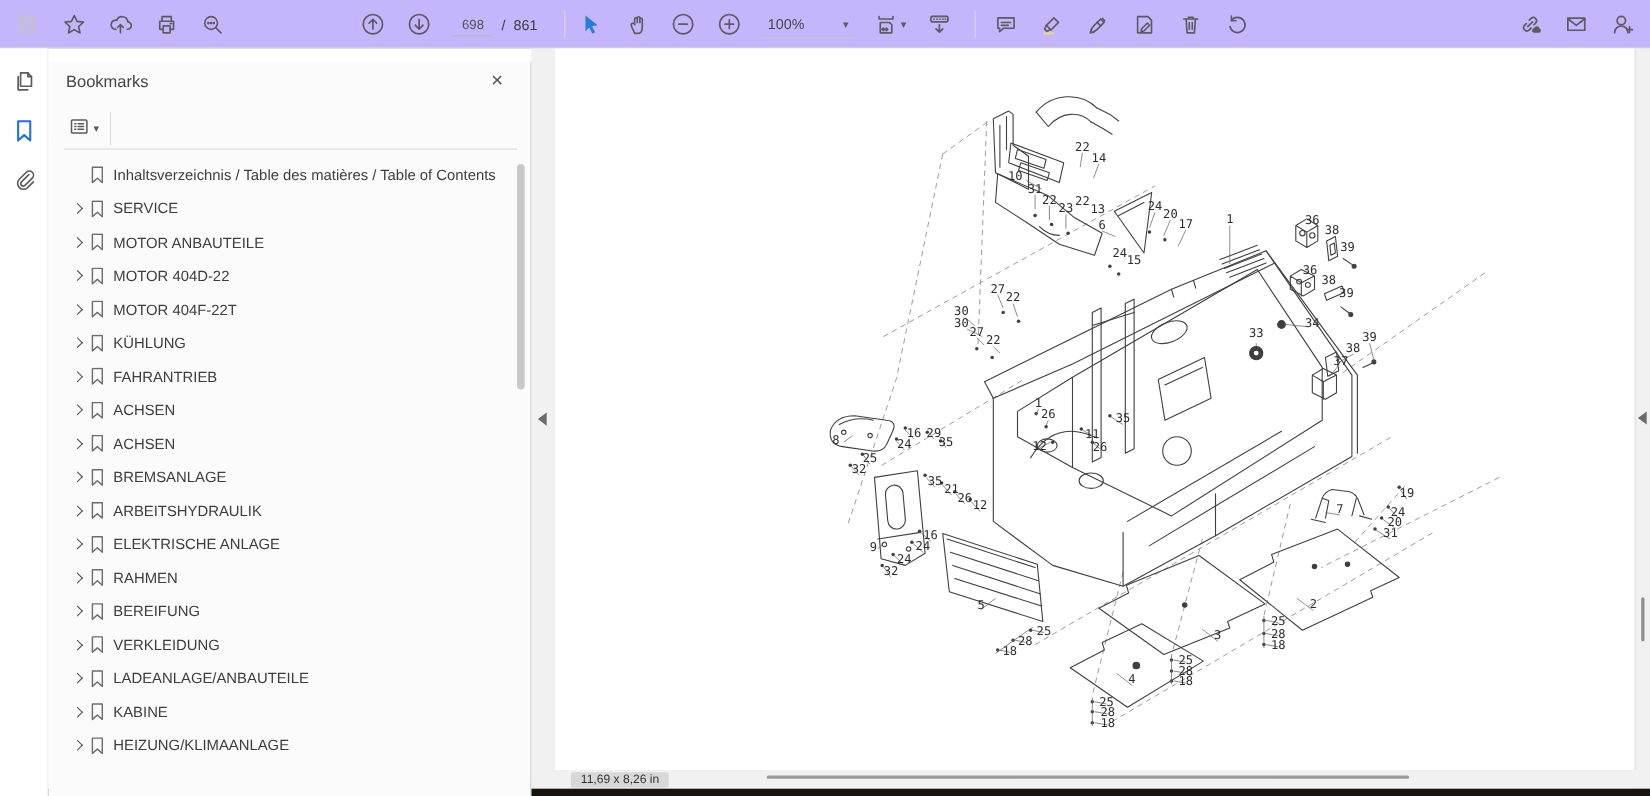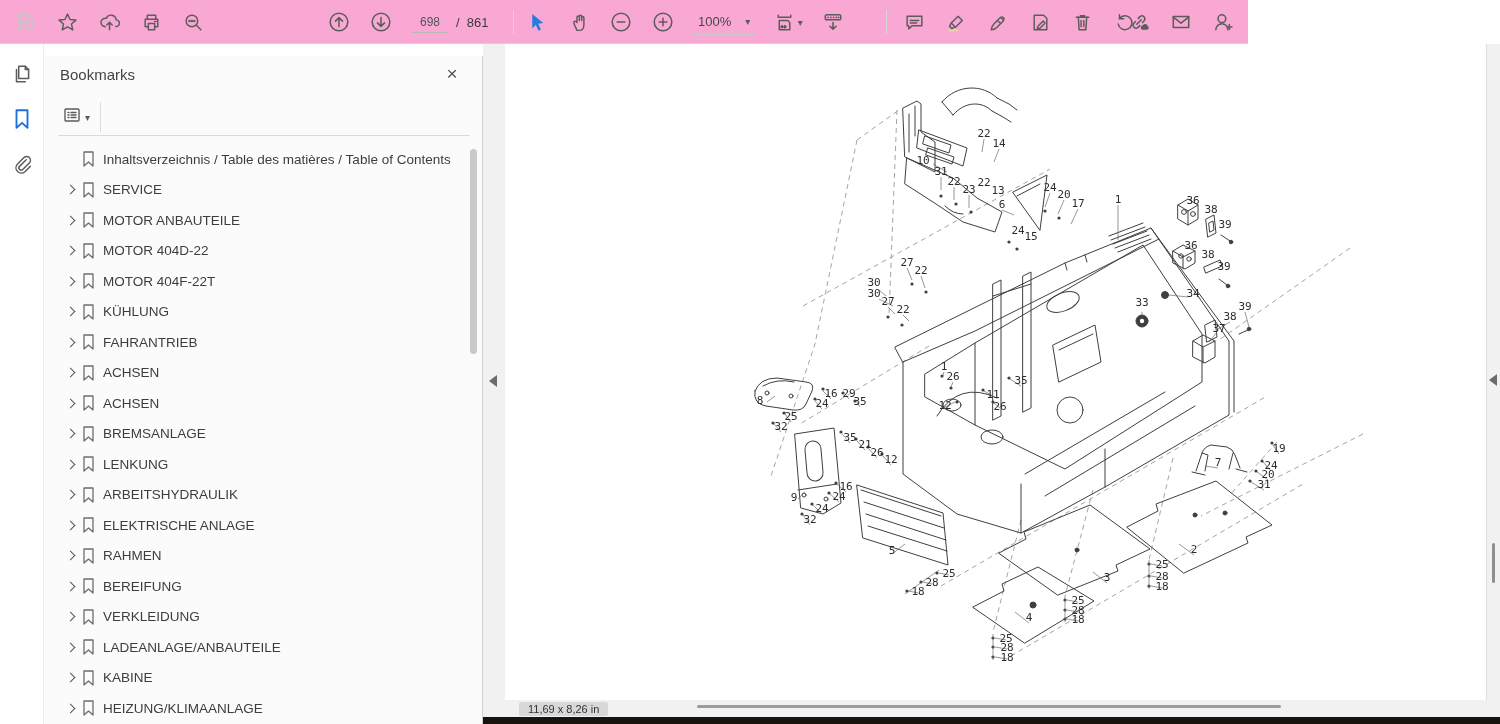--- a/index.html
+++ b/index.html
@@ -1,35 +1,35 @@
 <!DOCTYPE html>
 <html><head>
 <meta charset="utf-8">
 <style>
   * { margin:0; padding:0; box-sizing:border-box; }
   html,body { width:1500px; height:724px; overflow:hidden; }
   body { font-family:"Liberation Sans", sans-serif; background:#fff; position:relative; }
   .app { position:absolute; inset:0; }
 
   
-  .toolbar { position:absolute; left:0; top:0; width:1248px; height:44px;
-             background:#f9a8d4; border-bottom:1px solid #d2d2d2;padding-left:26px; }
+  .toolbar { position:absolute; left:0; top:0; width:1500px; height:44px;
+             background:#c4b5fd; border-bottom:1px solid #d2d2d2;padding-left:26px; }
   .tb-group { position:absolute; top:0; height:44px; display:flex; align-items:center; }
   .tb-btn { width:42px; height:34px; display:flex; align-items:center; justify-content:center;
             border-radius:3px; cursor:default; }
   .tb-btn svg { display:block; }
   .stroke-ic { stroke:#5c5c5c; fill:none; stroke-width:1.4; stroke-linecap:round; stroke-linejoin:round; }
   .stroke-dis { stroke:#c3c3c3; fill:none; stroke-width:1.4; stroke-linecap:round; stroke-linejoin:round; }
   .caret { font-size:10px; color:#5c5c5c; margin-left:3px; }
   .page-input { width:36px; height:22px; border:none; border-bottom:1px solid #b9b9b9;
                 background:transparent; text-align:center; font-size:12px; color:#555;
                 font-family:"Liberation Sans", sans-serif; }
   .page-total { font-size:13px; color:#3c3c3c; margin-left:8px; white-space:nowrap; }
   .zoom-ctl { display:flex; align-items:center; height:26px; padding:0 6px;
-              border-bottom:1px solid #c9c9c9; margin:0 8px; }
+              border-bottom:1px solid #c9c9c9; margin:0 8px;gap:21px; }
   .zoom-ctl span.zl { font-size:13px; color:#474747; }
   .tb-sep { width:1px; height:24px; background:#d8d8d8; position:absolute; top:10px; }
 
   
   .rail { position:absolute; left:0; top:44px; width:44px; height:680px; background:#ffffff;
           border-right:1px solid #ededed; z-index:3; }
   .rail-btn { width:44px; height:40px; display:flex; align-items:center; justify-content:center; }
 
   
   .panel { position:absolute; left:44px; top:56px; width:439px; height:680px;
@@ -431,31 +431,20 @@
         <div class="bm-row">
           <span class="bm-chevron-slot">
             <span class="bm-chevron"></span>
           </span>
           <span class="bm-flag">
             <svg width="13" height="16" viewBox="0 0 13 16">
               <path d="M2,1 h9 v14 l-4.5,-4 L2,15 Z" fill="none" stroke="#6d6d6d" stroke-width="1.3" stroke-linejoin="round"></path>
             </svg>
           </span>
           <span class="bm-label">BREMSANLAGE</span>
-        </div>
-        <div class="bm-row">
-          <span class="bm-chevron-slot">
-            <span class="bm-chevron"></span>
-          </span>
-          <span class="bm-flag">
-            <svg width="13" height="16" viewBox="0 0 13 16">
-              <path d="M2,1 h9 v14 l-4.5,-4 L2,15 Z" fill="none" stroke="#6d6d6d" stroke-width="1.3" stroke-linejoin="round"></path>
-            </svg>
-          </span>
-          <span class="bm-label">LENKUNG</span>
         </div>
         <div class="bm-row">
           <span class="bm-chevron-slot">
             <span class="bm-chevron"></span>
           </span>
           <span class="bm-flag">
             <svg width="13" height="16" viewBox="0 0 13 16">
               <path d="M2,1 h9 v14 l-4.5,-4 L2,15 Z" fill="none" stroke="#6d6d6d" stroke-width="1.3" stroke-linejoin="round"></path>
             </svg>
           </span>

